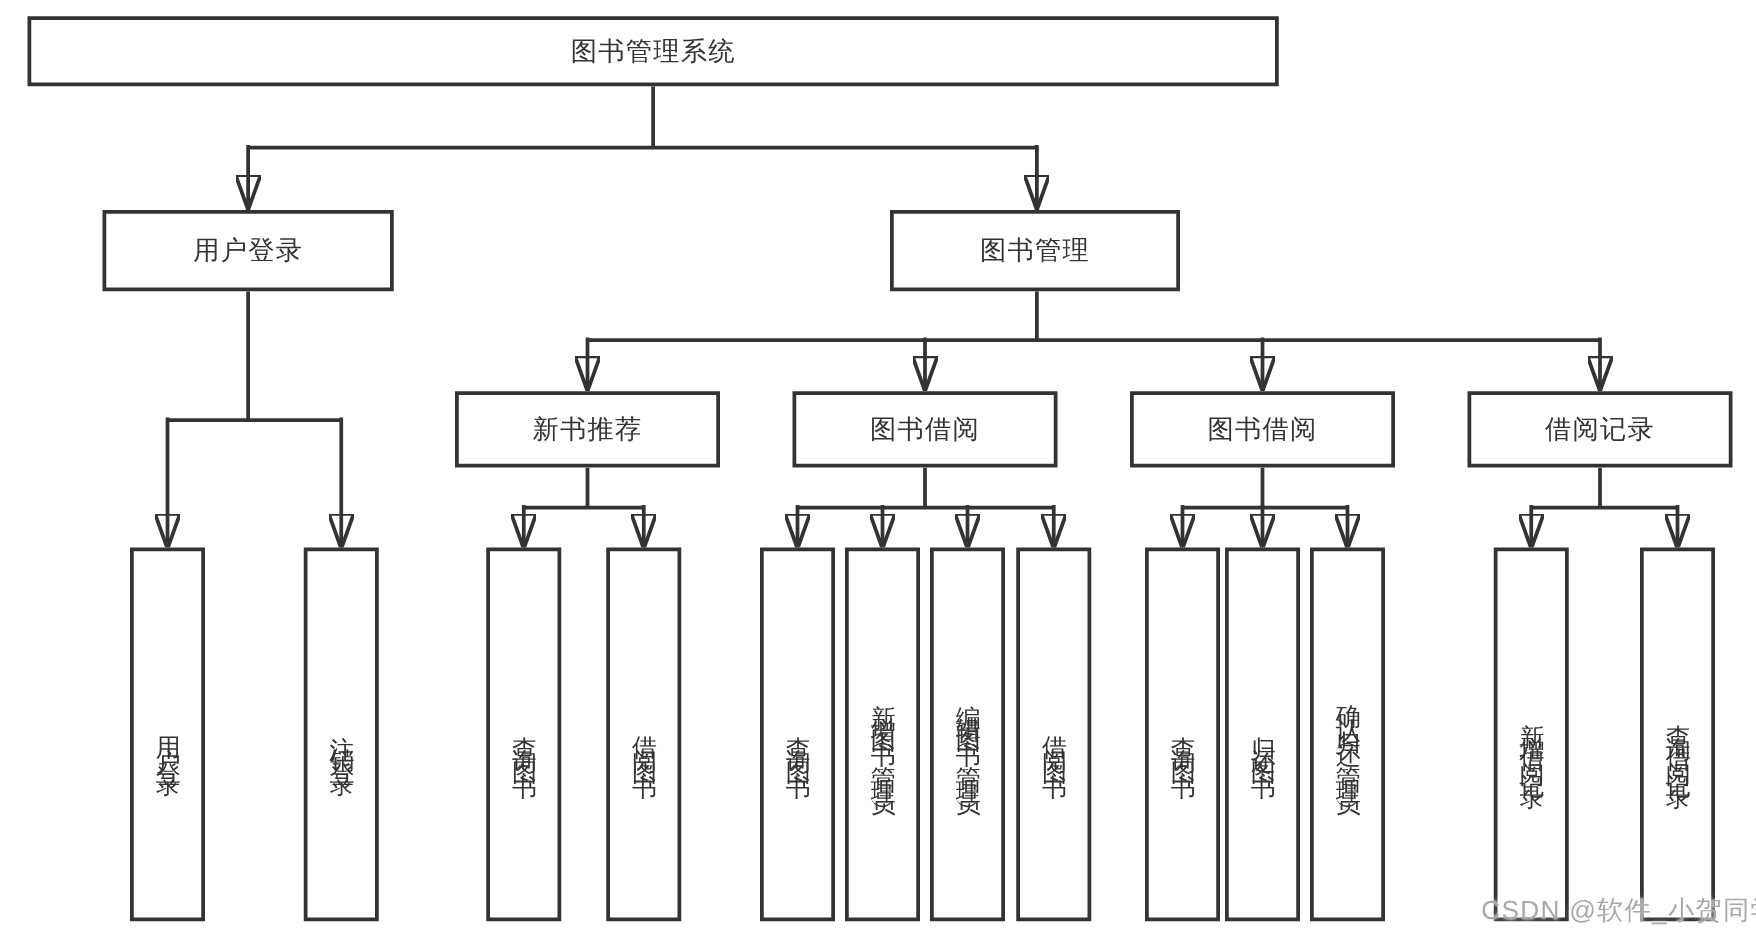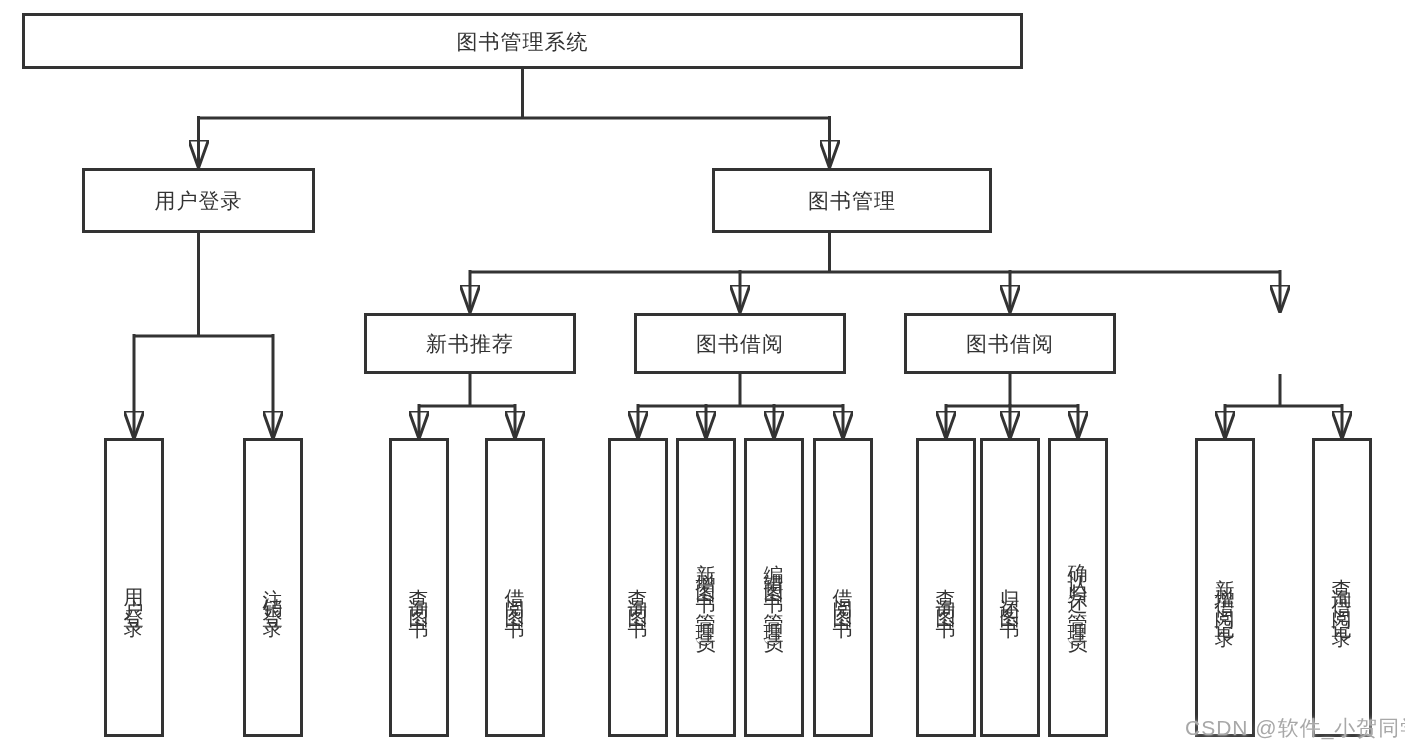--- a/index.html
+++ b/index.html
@@ -107,32 +107,35 @@
     </g>
   </svg>
 
   <div class="node branch" style="left:22px;top:13px;width:1001px;height:56px;text-align:right;">
     <span>图书管理系统</span>
   </div>
 
   <div class="node branch" style="left:82px;top:168px;width:233px;height:65px;">
     <span>用户登录</span>
   </div>
-  <div class="node branch" style="left:712px;top:168px;width:280px;height:65px;">
+  <div class="node branch" style="left:712px;top:168px;width:232px;height:65px;">
     <span>图书管理</span>
   </div>
 
   <div class="node branch" style="left:364px;top:313px;width:212px;height:61px;">
     <span>新书推荐</span>
   </div>
   <div class="node branch" style="left:634px;top:313px;width:212px;height:61px;">
     <span>图书借阅</span>
   </div>
   <div class="node branch" style="left:904px;top:313px;width:212px;height:61px;">
     <span>图书借阅</span>
+  </div>
+  <div class="node branch" style="left:1174px;top:313px;width:212px;height:61px;">
+    <span>借阅记录</span>
   </div>
 
   <div class="node leaf" style="left:104px;">
     <span>用户登录</span>
   </div>
   <div class="node leaf" style="left:243px;">
     <span>注销登录</span>
   </div>
 
   <div class="node leaf" style="left:389px;">

